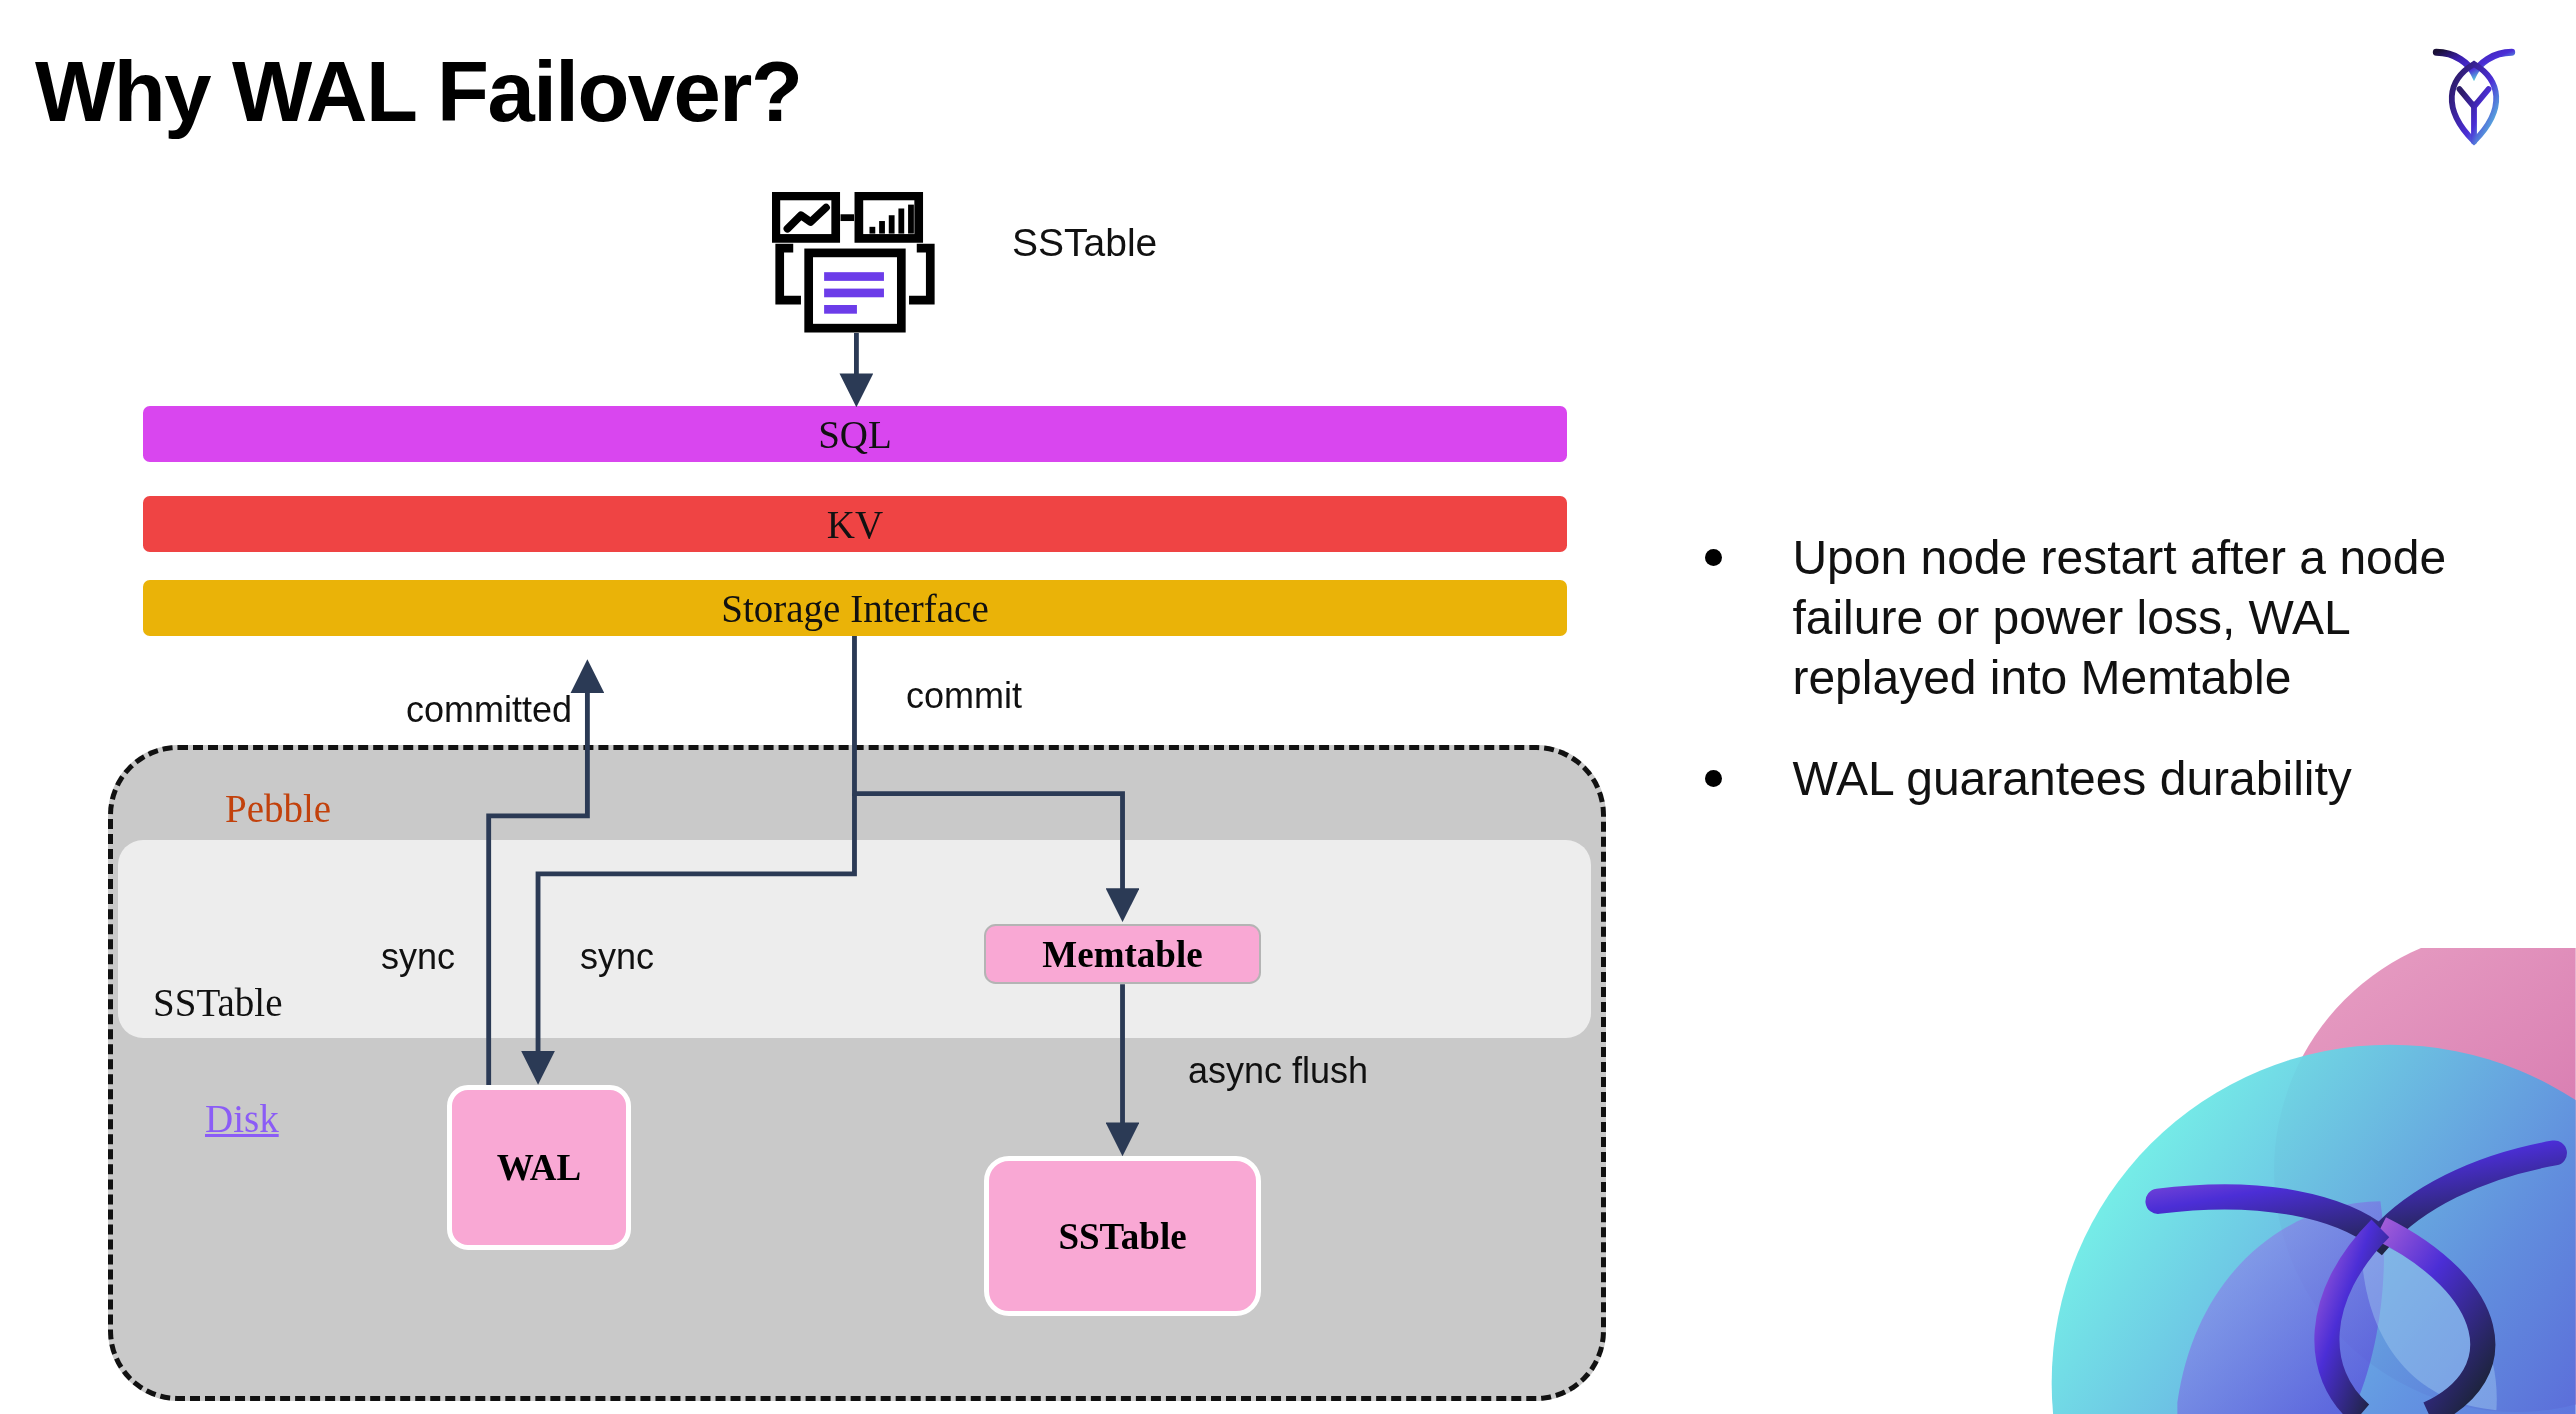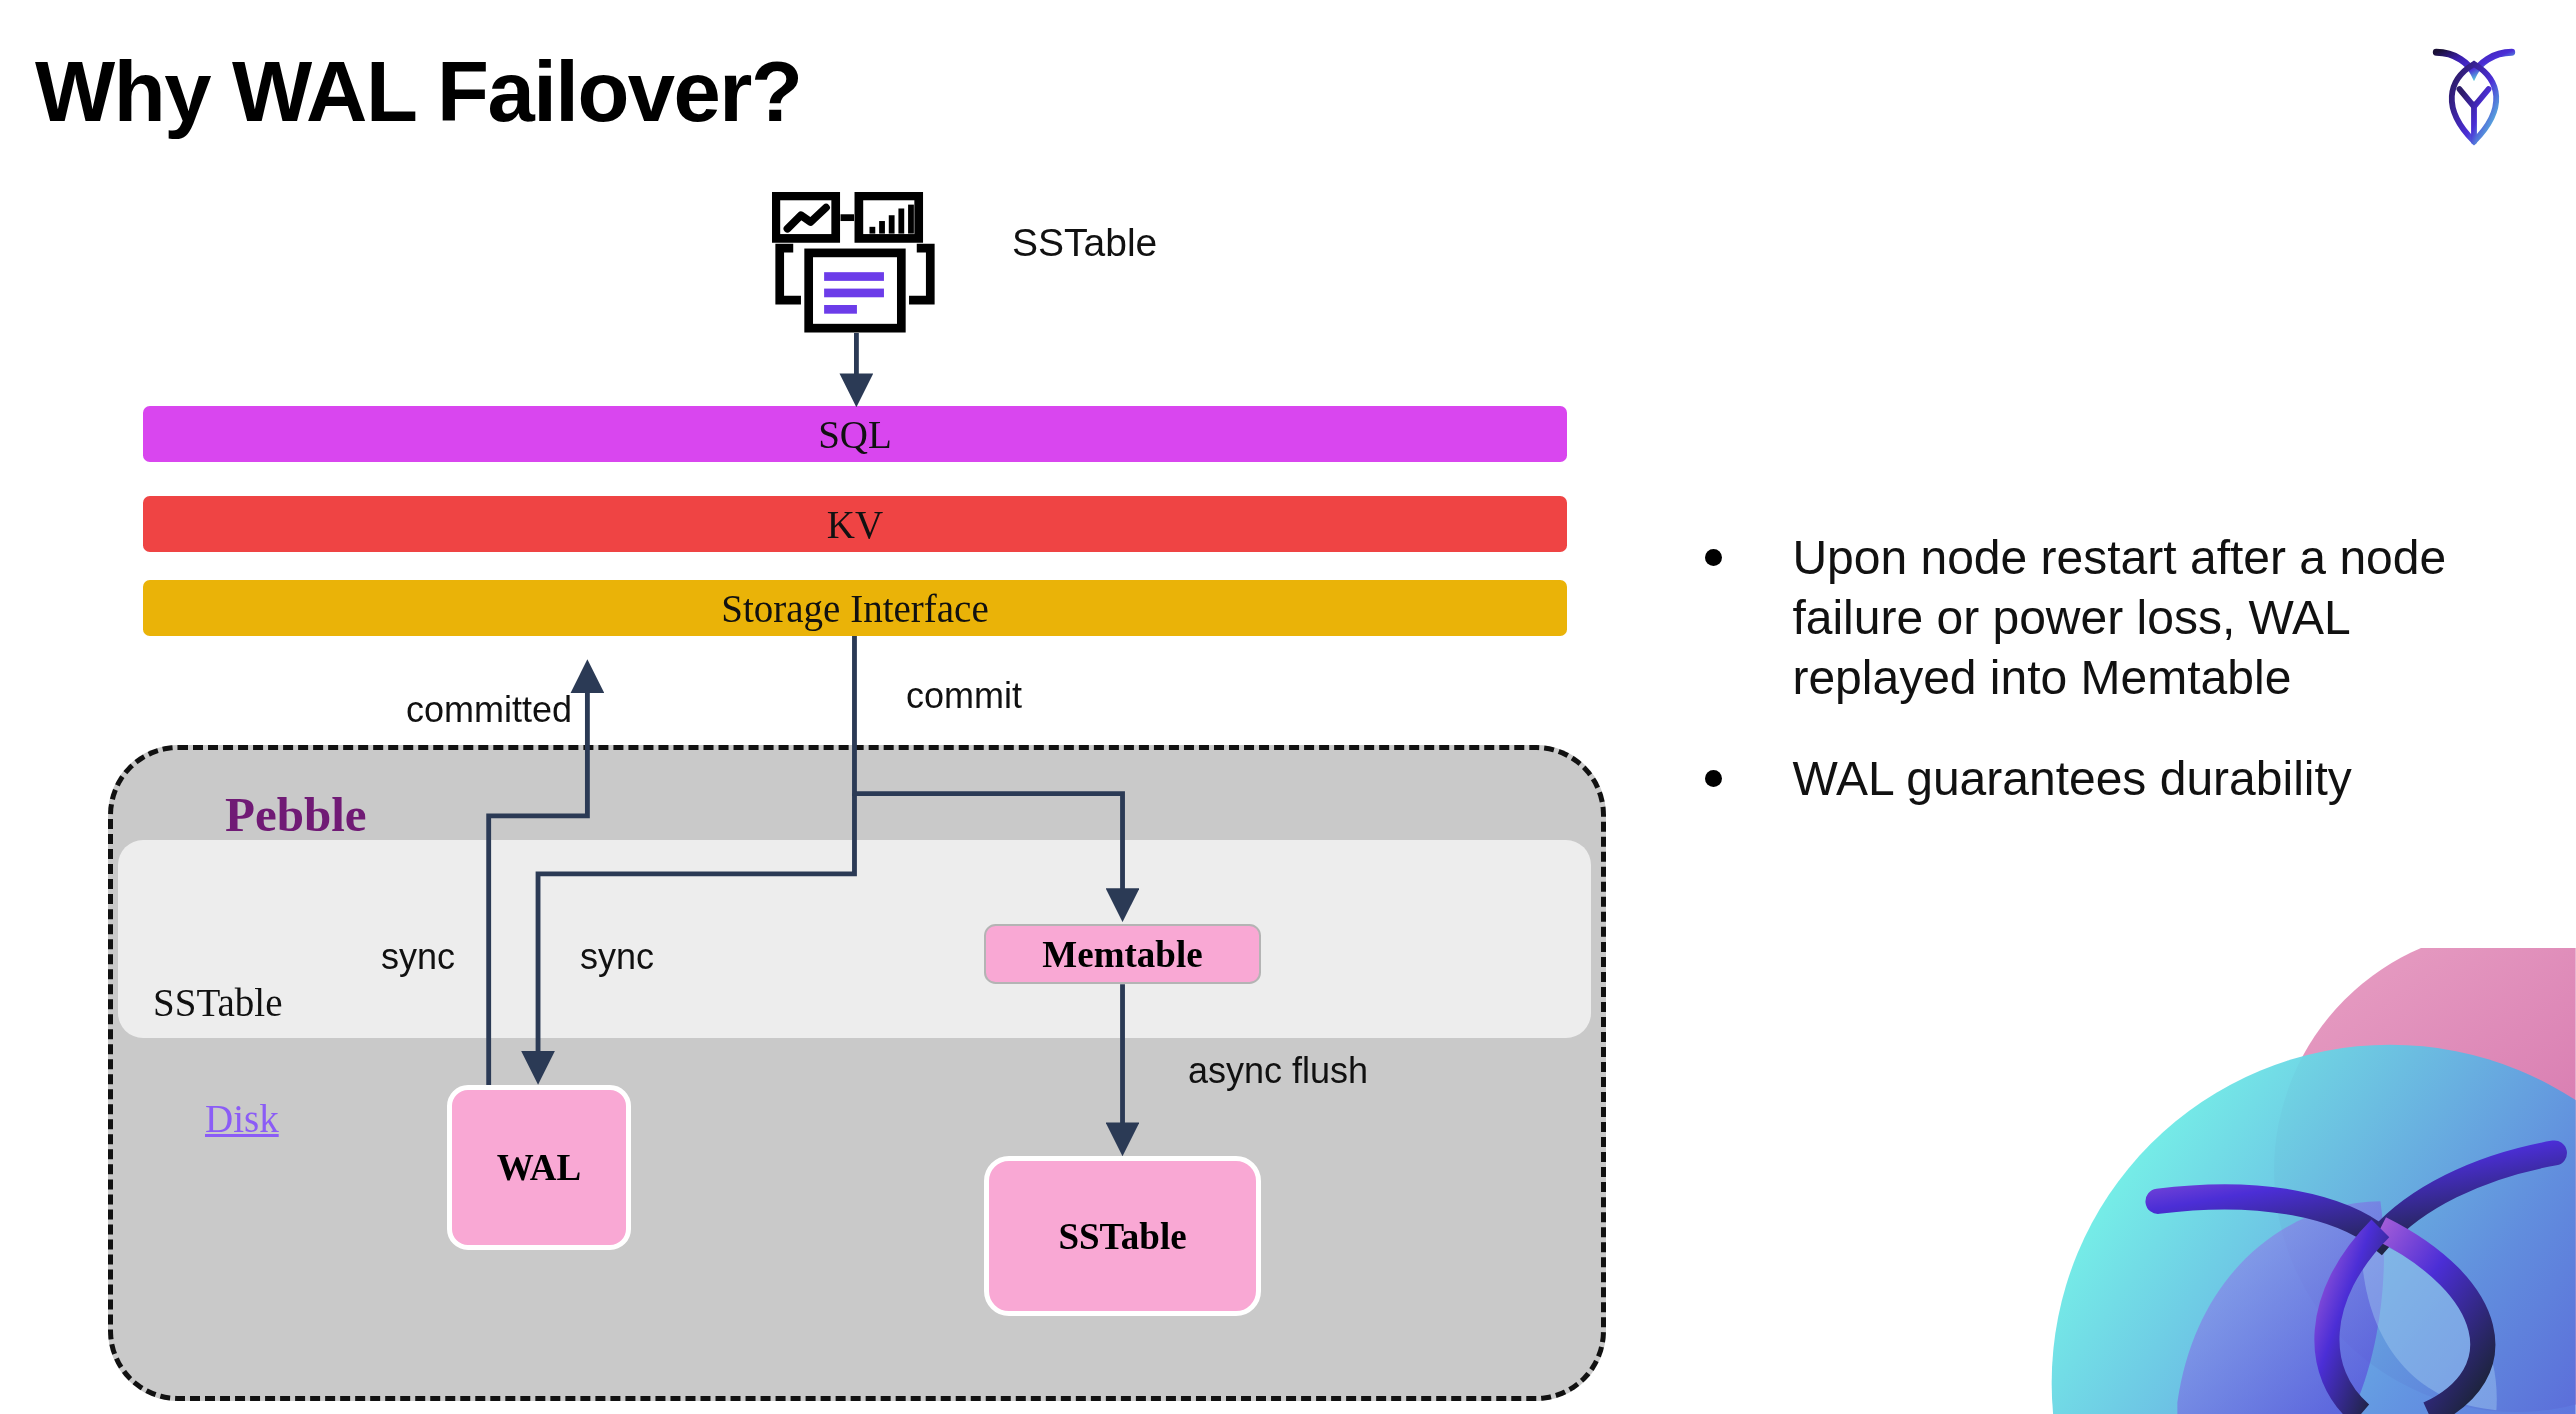--- a/index.html
+++ b/index.html
@@ -94,23 +94,22 @@
     border: 5.8px dashed #111111;
     border-radius: 70px;
     background: #c9c9c9;
     box-sizing: border-box;
   }
   #pebble-label {
     position: absolute;
     left: 225px;
     top: 786px;
     font-family: "Liberation Serif", serif;
-    font-size: 49px;
-    color: #701a75;
-    font-weight: bold;
+    font-size: 39px;
+    color: #c2410c;
   }
 
   
   #memory-band {
     position: absolute;
     left: 118px;
     top: 840px;
     width: 1473px;
     height: 198px;
     background: #ededed;

